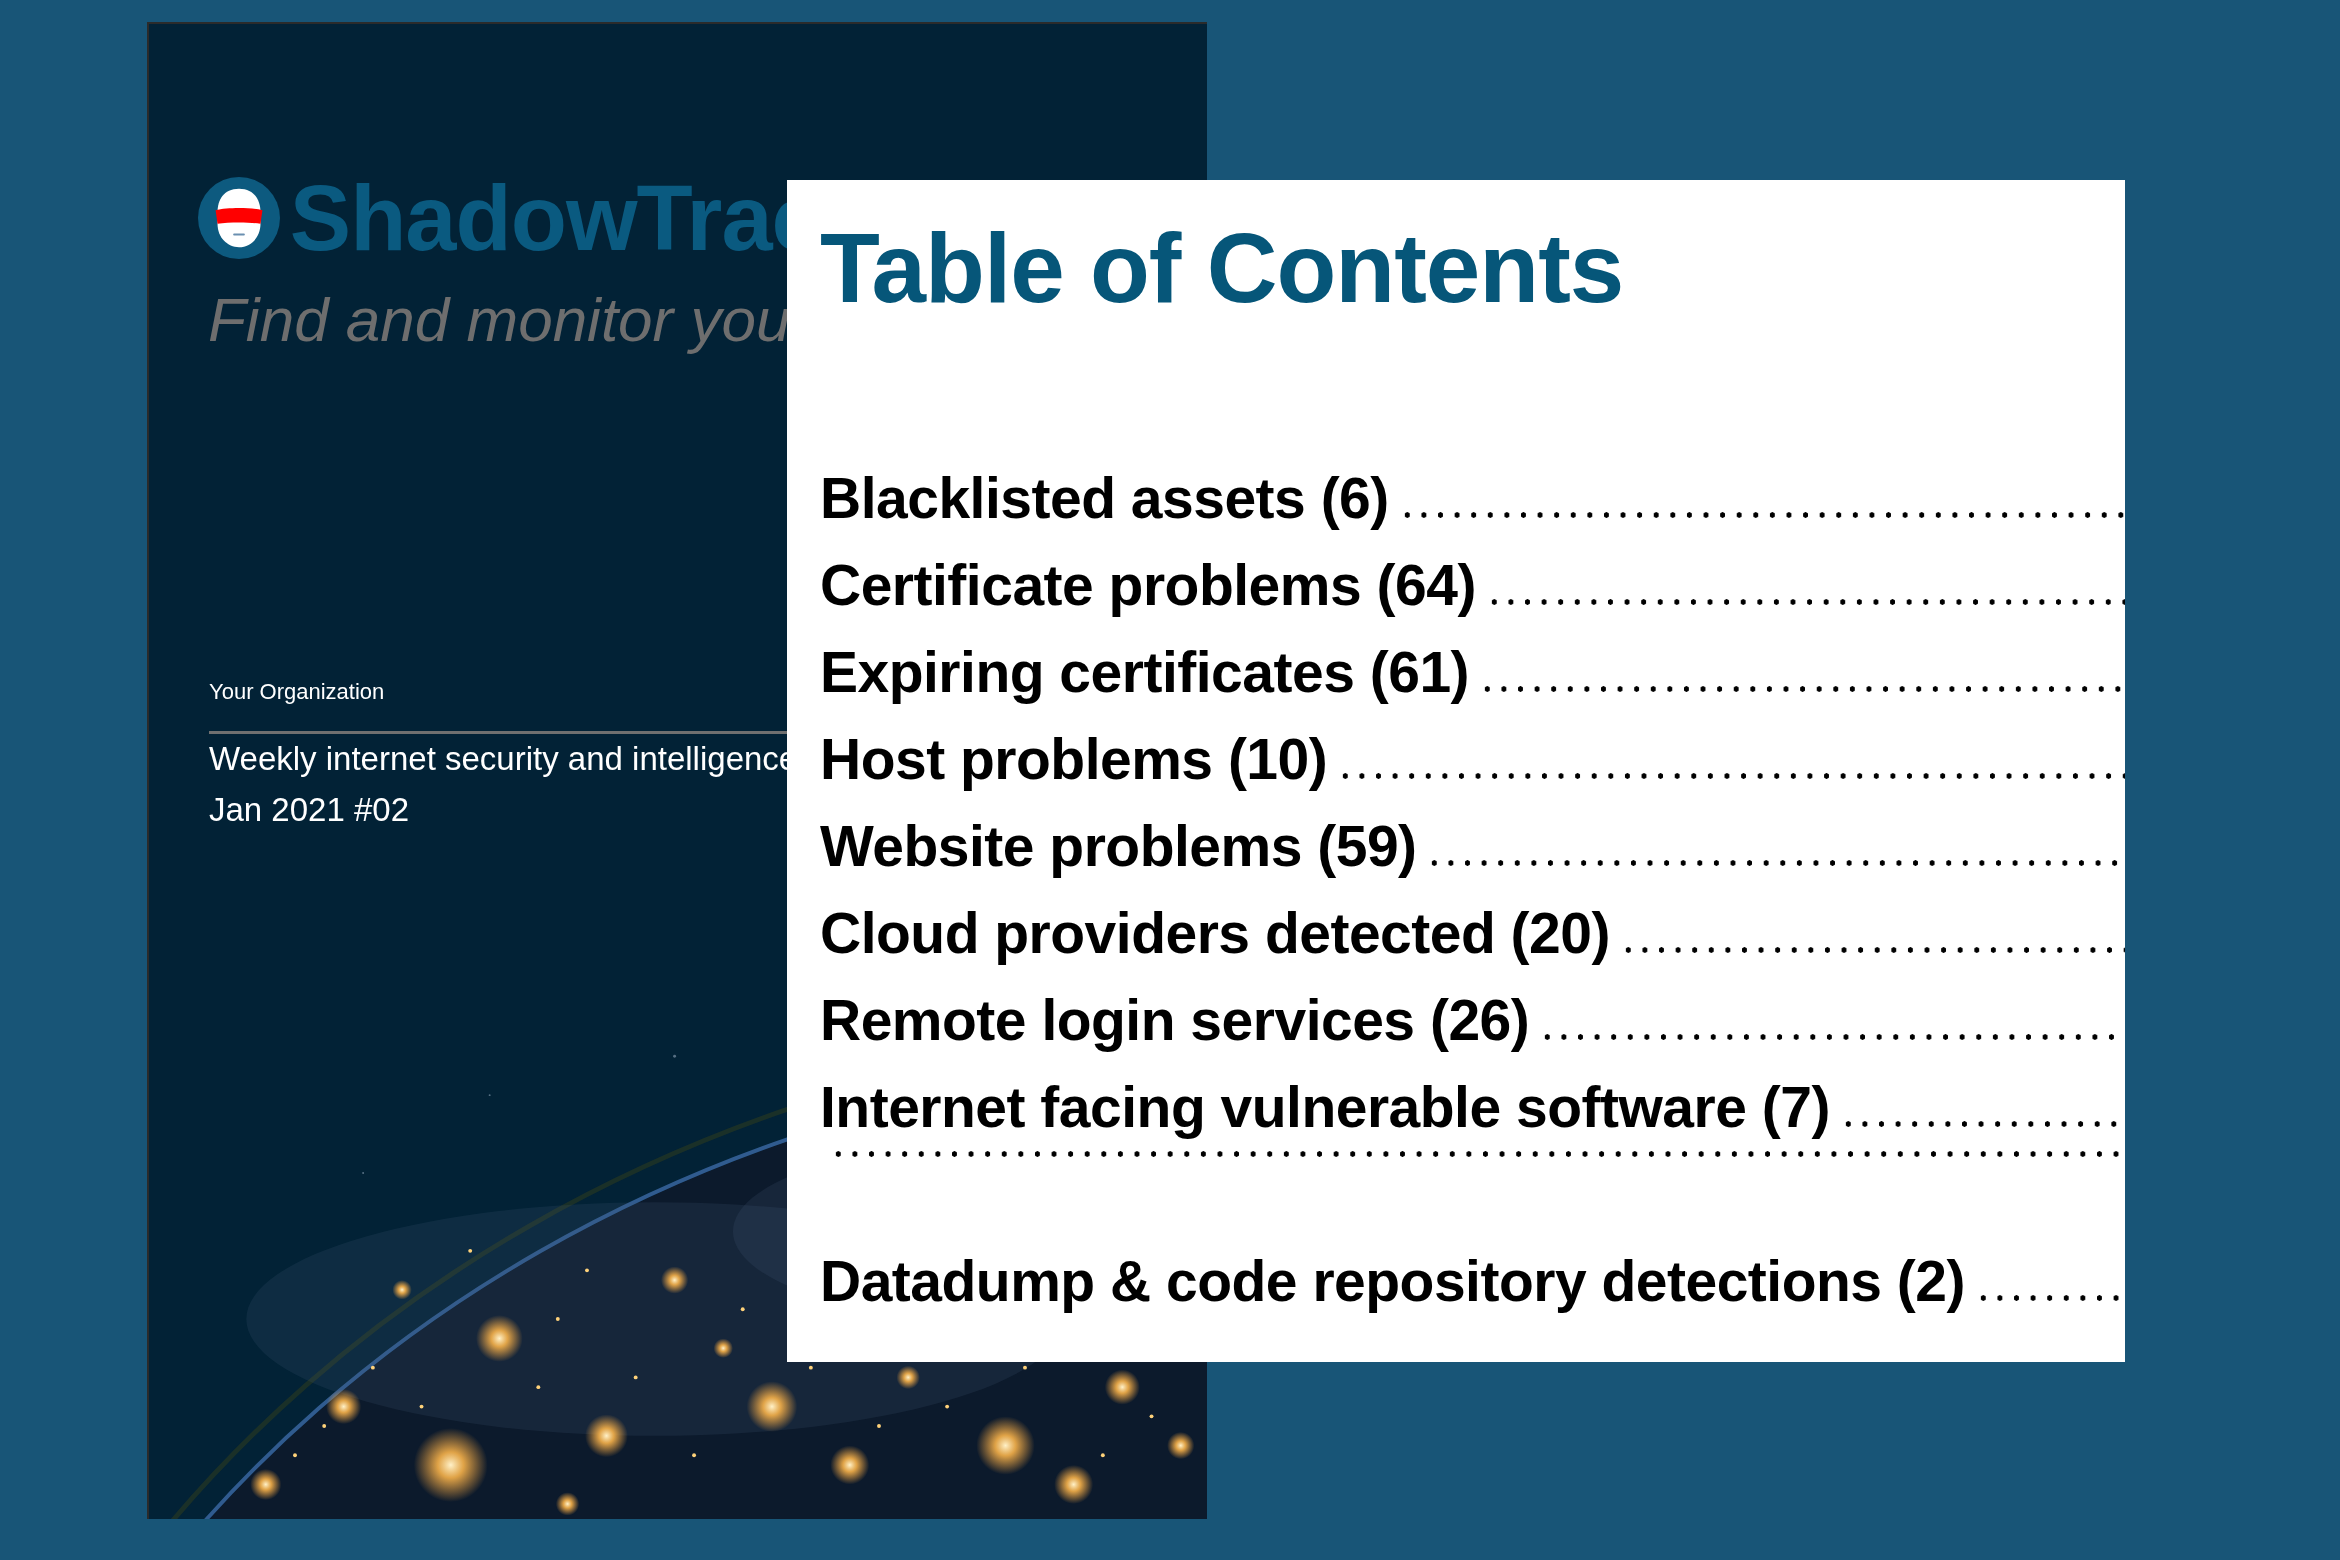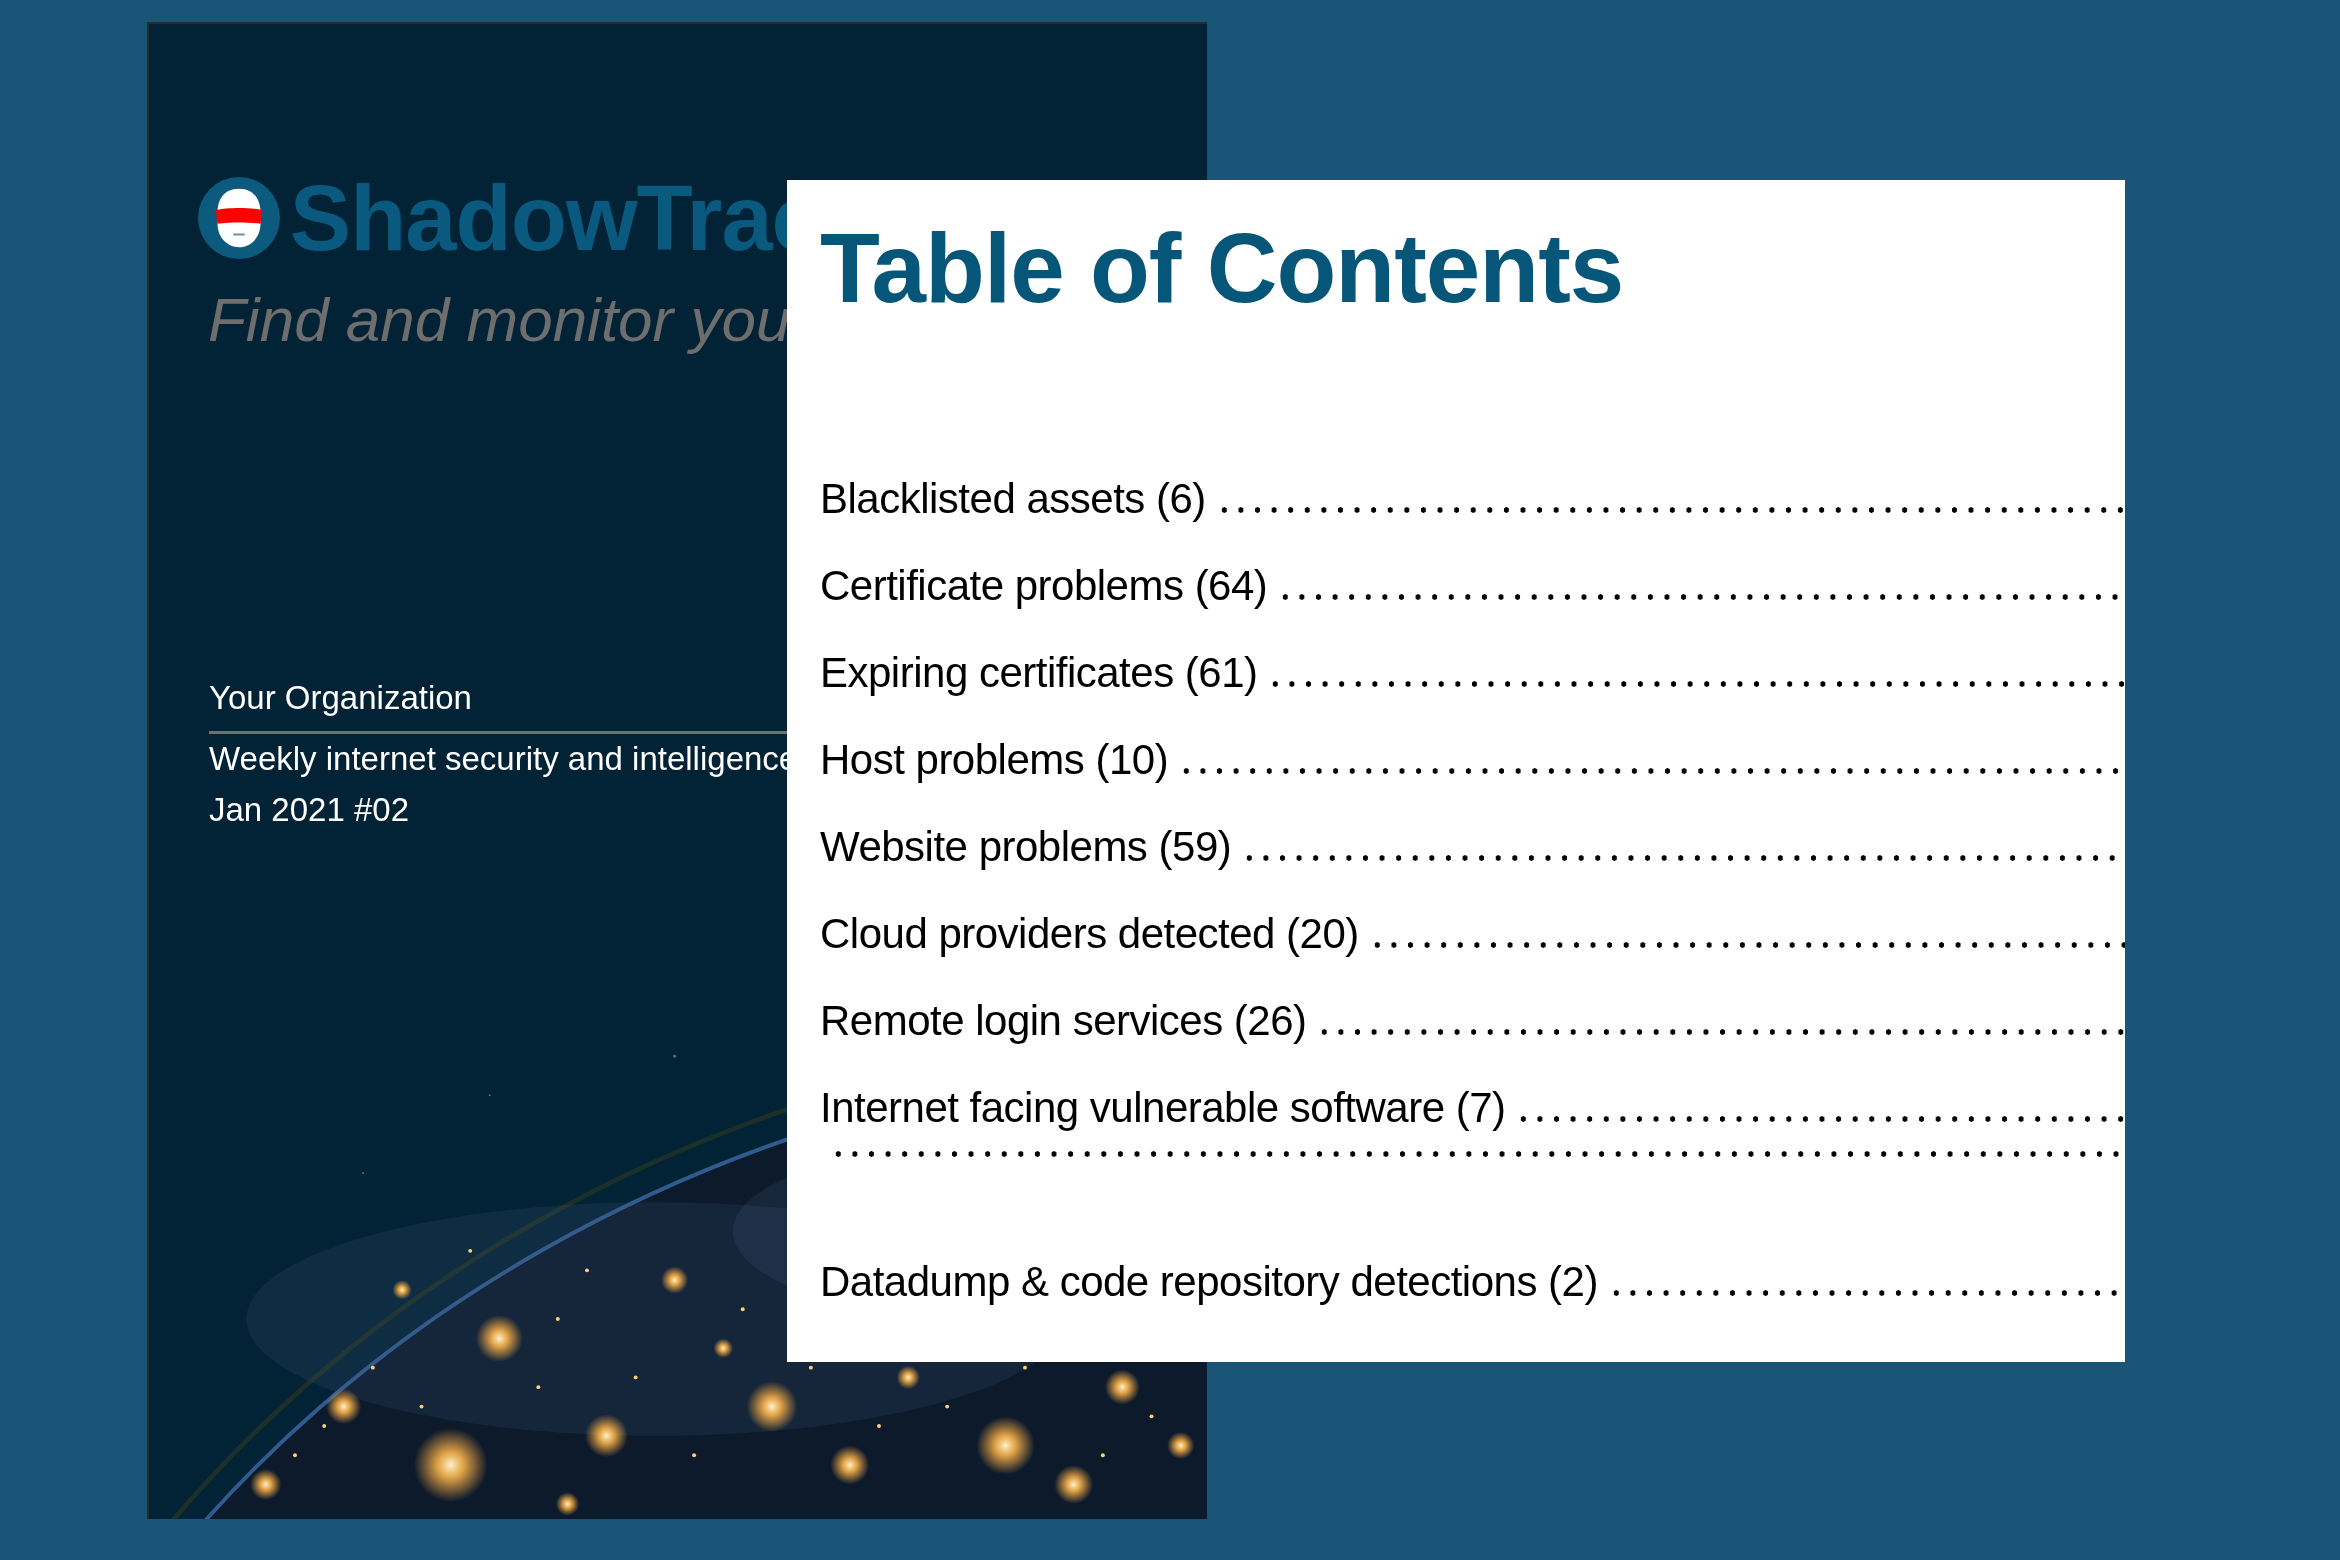--- a/index.html
+++ b/index.html
@@ -65,21 +65,21 @@
       font-size: 62px;
       line-height: 1;
       color: #6e6e6e;
       white-space: nowrap;
     }
     .org-name {
       position: absolute;
       left: 60px;
       top: 657px;
       font-family: "Liberation Sans", sans-serif;
-      font-size: 33px;
+      font-size: 22px;
       line-height: 1;
       color: #ffffff;
       white-space: nowrap;
     }
     .org-divider {
       position: absolute;
       left: 60px;
       top: 707px;
       width: 1073px;
       height: 2.9px;
@@ -144,22 +144,22 @@
       right: 0;
       margin: 0;
       padding: 0;
       list-style: none;
     }
     .toc-item {
       display: flex;
       align-items: baseline;
       height: 87px;
       font-family: "Liberation Sans", sans-serif;
-      font-weight: normal;
-      font-size: 42px;
+      font-weight: bold;
+      font-size: 57px;
       line-height: 87px;
       color: #000000;
       white-space: nowrap;
       letter-spacing: -0.5px;
       cursor: pointer;
     }
     .toc-label { flex: 0 0 auto; }
     .toc-leader {
       flex: 1 1 auto;
       height: 5.9px;

